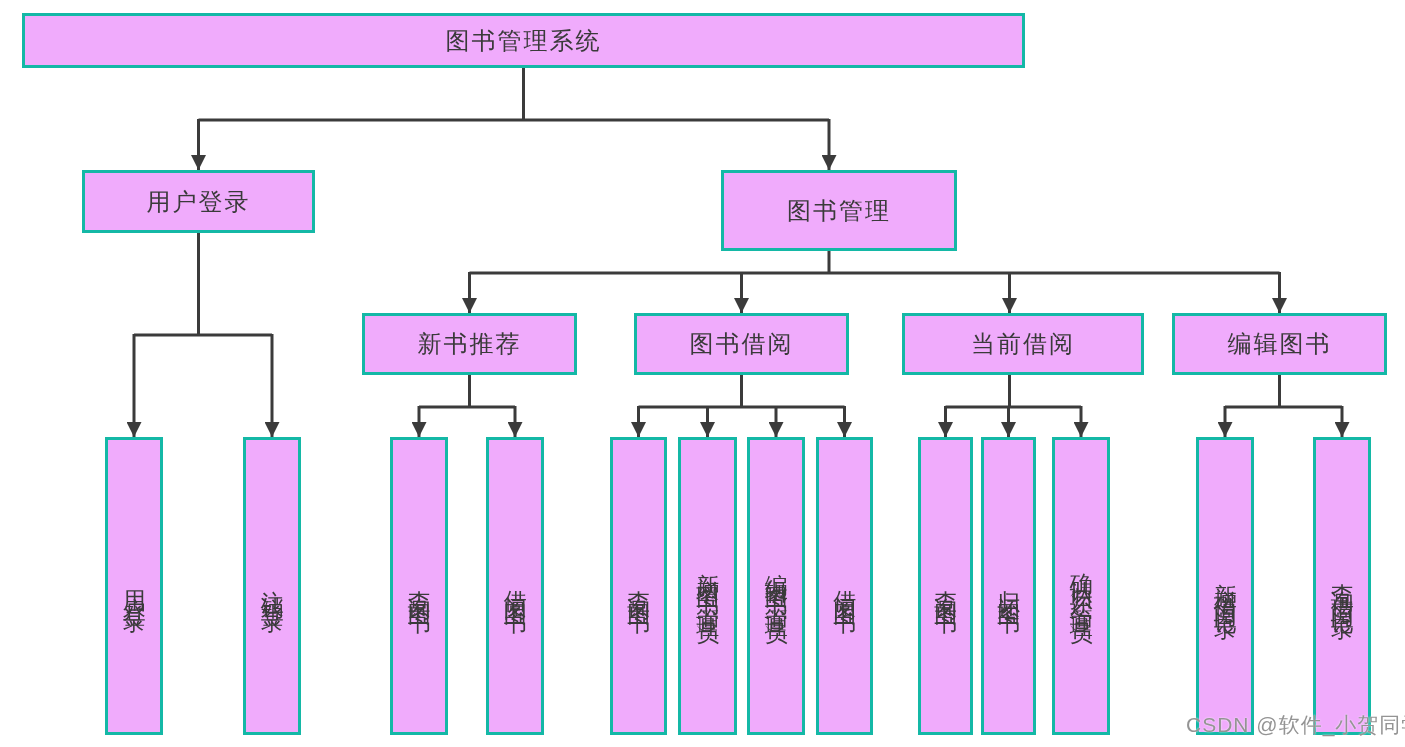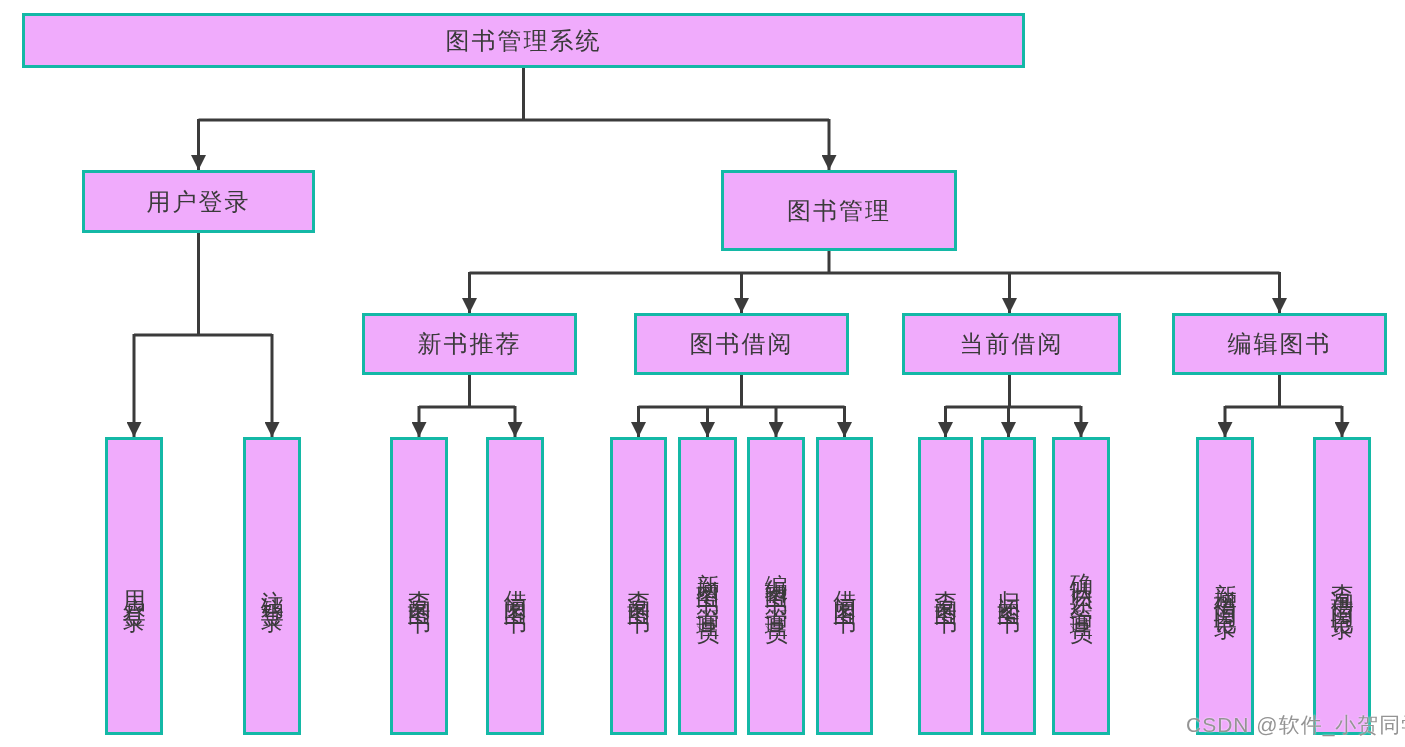--- a/index.html
+++ b/index.html
@@ -105,21 +105,21 @@
     </g>
   </svg>
 
   <div class="node" style="left:22px; top:13px; width:1003px; height:55px;">图书管理系统</div>
 
   <div class="node" style="left:82px; top:170px; width:233px; height:63px;">用户登录</div>
   <div class="node" style="left:711px; top:170px; width:236px; height:81px;margin-left:10px;">图书管理</div>
 
   <div class="node" style="left:634px; top:313px; width:215px; height:62px;">图书借阅</div>
   <div class="node" style="left:362px; top:313px; width:215px; height:62px;">新书推荐</div>
-  <div class="node" style="left:902px; top:313px; width:219px; height:62px;">当前借阅</div>
+  <div class="node" style="left:902px; top:313px; width:242px; height:62px;">当前借阅</div>
   <div class="node" style="left:1172px; top:313px; width:215px; height:62px;">编辑图书</div>
 
   <div class="leaf" style="left:105px; top:437px; width:58px; height:298px;">
     <span class="v">用户登录</span>
   </div>
   <div class="leaf" style="left:243px; top:437px; width:58px; height:298px;">
     <span class="v">注销登录</span>
   </div>
 
   <div class="leaf" style="left:390px; top:437px; width:58px; height:298px;">

